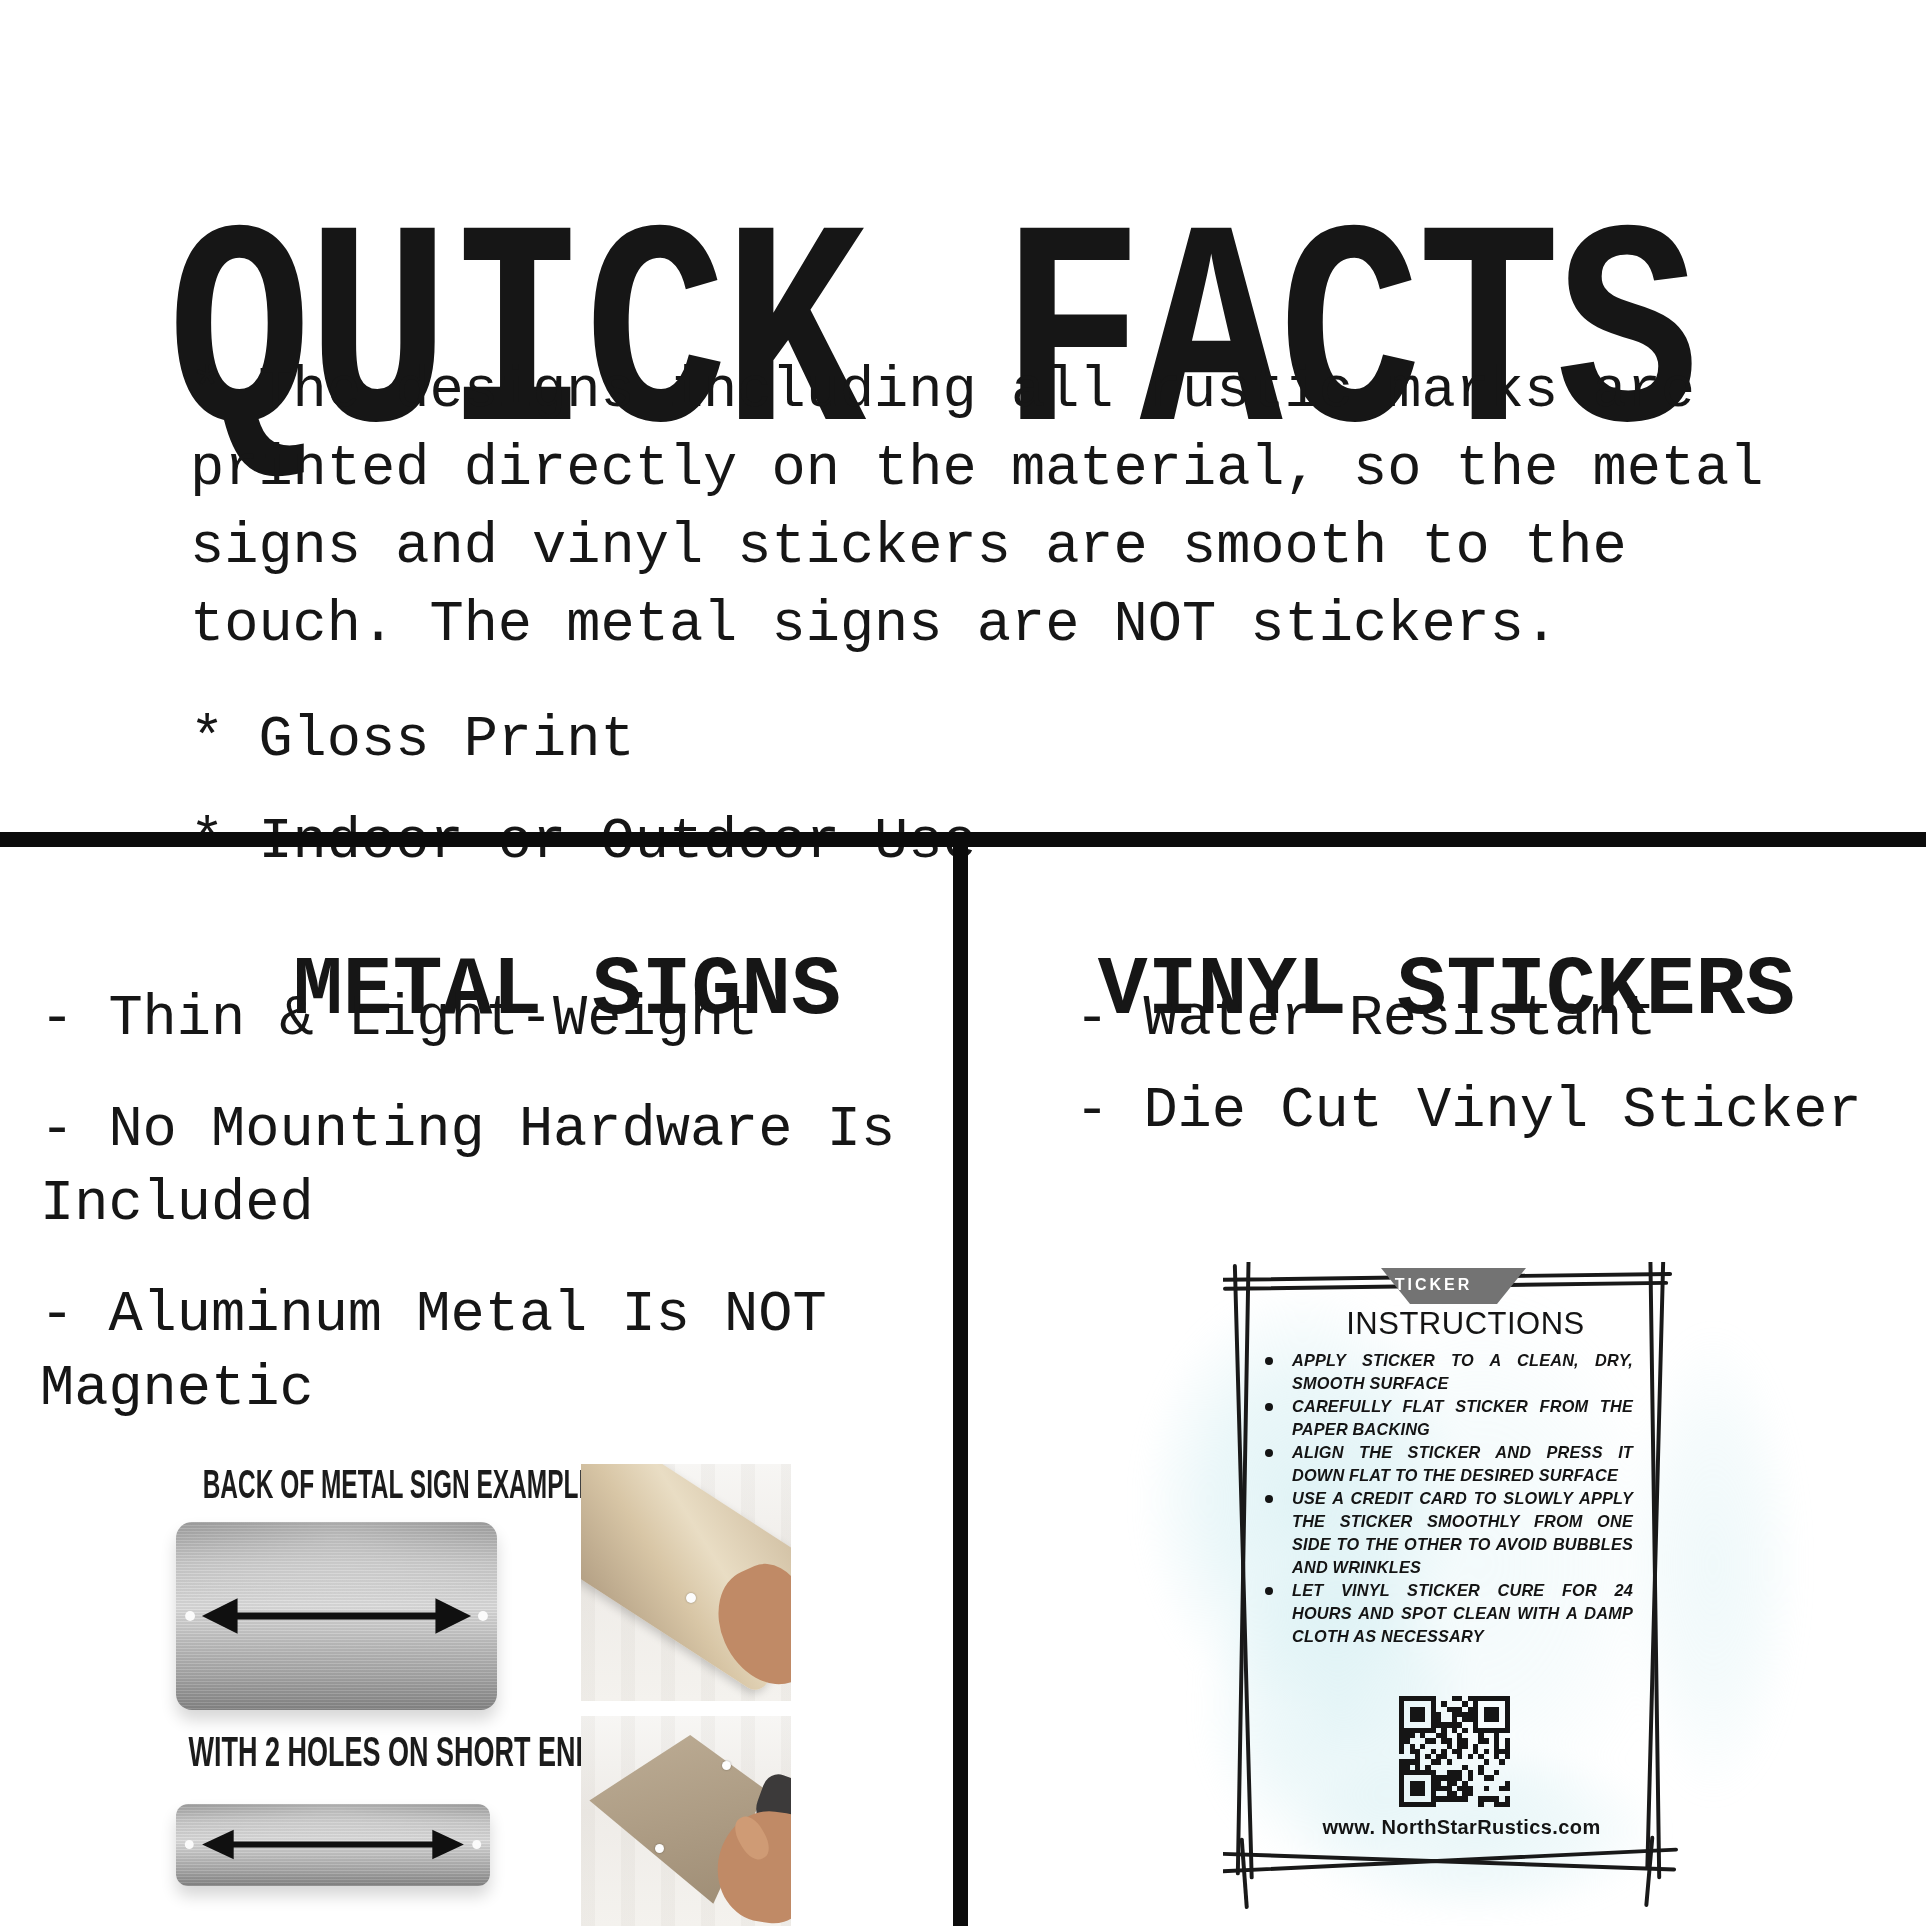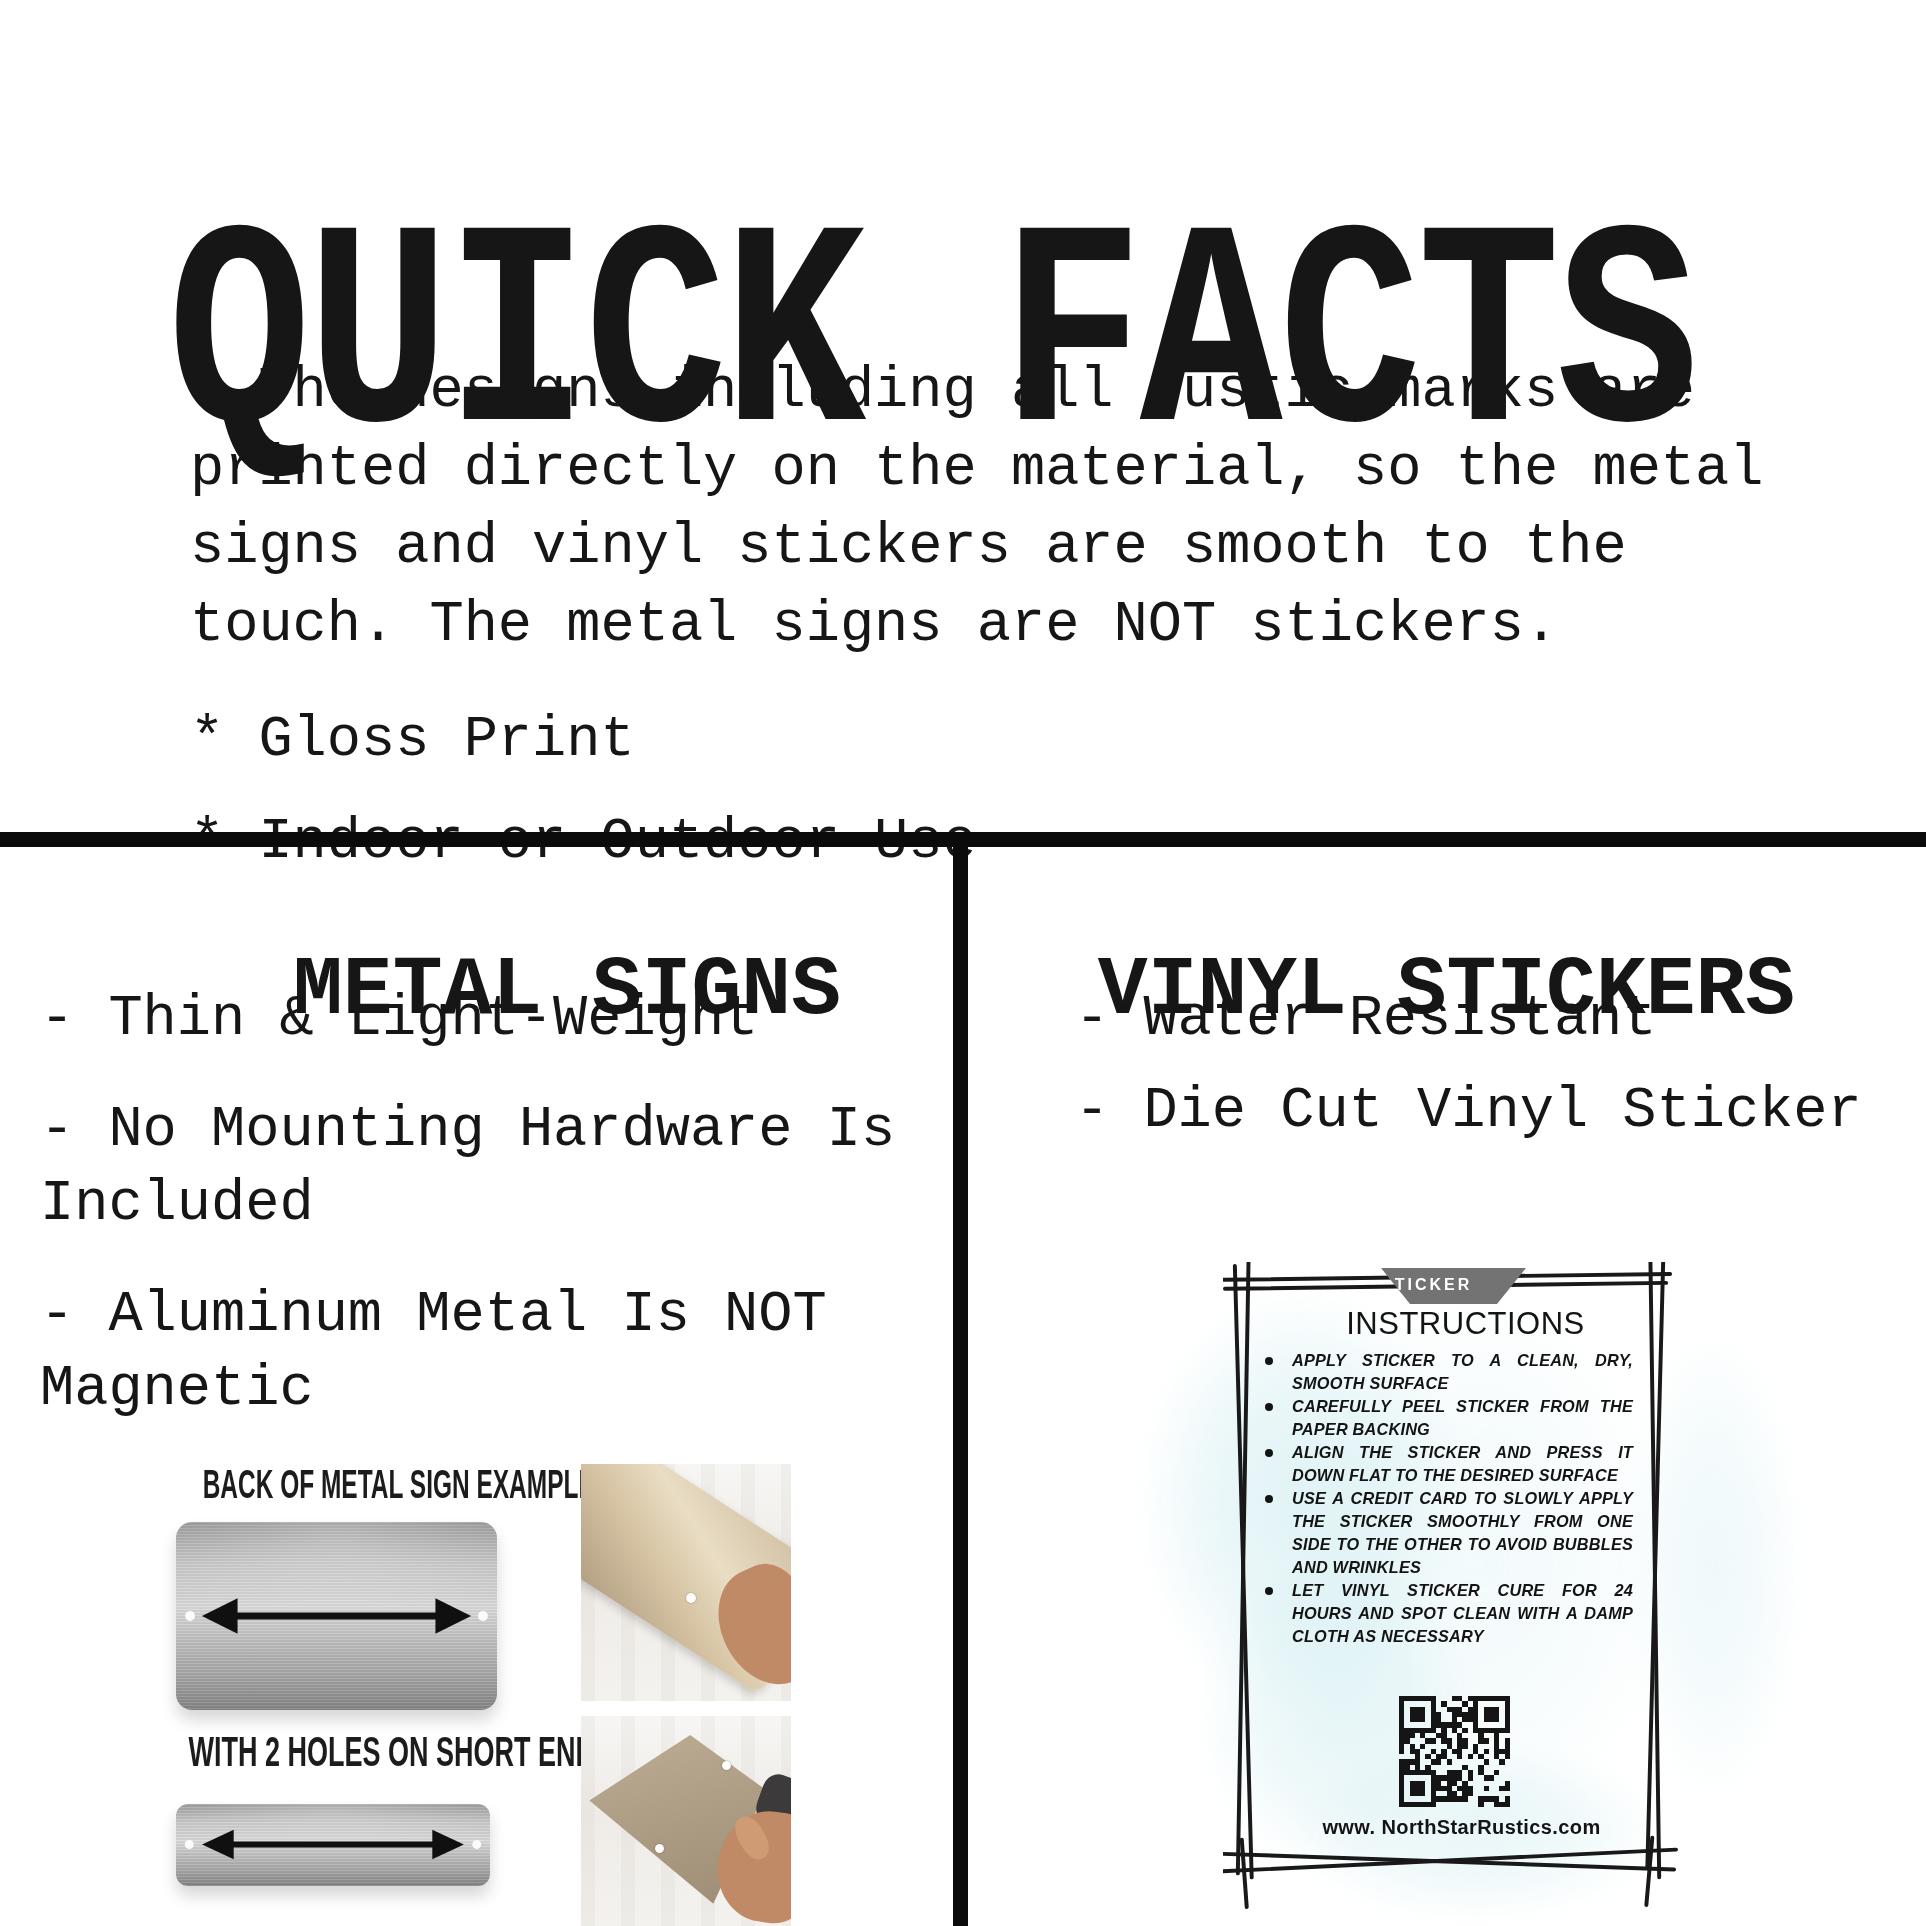--- a/index.html
+++ b/index.html
@@ -173,21 +173,21 @@
     </svg>
 
     <div class="tab">
       <span>STICKER</span>
     </div>
 
     <div class="card-title">INSTRUCTIONS</div>
 
     <ul class="steps">
       <li>APPLY STICKER TO A CLEAN, DRY, SMOOTH SURFACE</li>
-      <li>CAREFULLY PEEL STICKER FROM THE PAPER BACKING</li>
+      <li>CAREFULLY FLAT STICKER FROM THE PAPER BACKING</li>
       <li>ALIGN THE STICKER AND PRESS IT DOWN FLAT TO THE DESIRED SURFACE</li>
       <li>USE A CREDIT CARD TO SLOWLY APPLY THE STICKER SMOOTHLY FROM ONE SIDE TO THE OTHER TO AVOID BUBBLES AND WRINKLES</li>
       <li>LET VINYL STICKER CURE FOR 24 HOURS AND SPOT CLEAN WITH A DAMP CLOTH AS NECESSARY</li>
     </ul>
 
     <svg class="qr" viewBox="0 0 21 21" shape-rendering="crispEdges" id="qr-svg">
         <rect x="0" y="0" width="1" height="1" fill="#151515"></rect>
         <rect x="1" y="0" width="1" height="1" fill="#151515"></rect>
         <rect x="2" y="0" width="1" height="1" fill="#151515"></rect>
         <rect x="3" y="0" width="1" height="1" fill="#151515"></rect>

